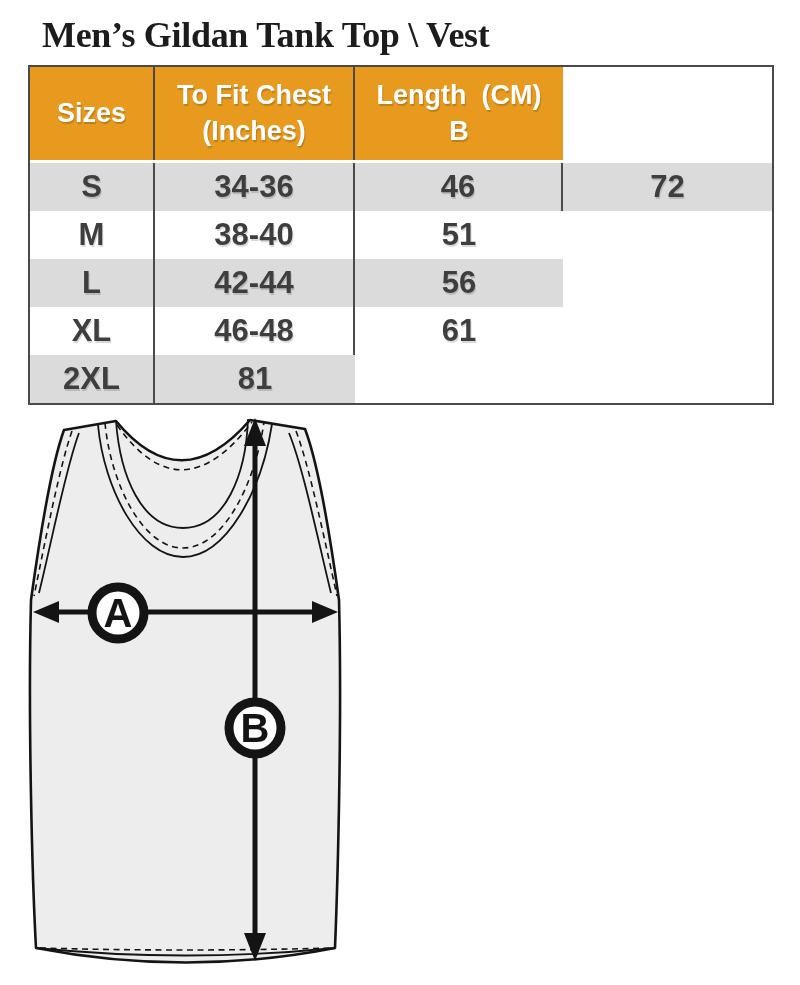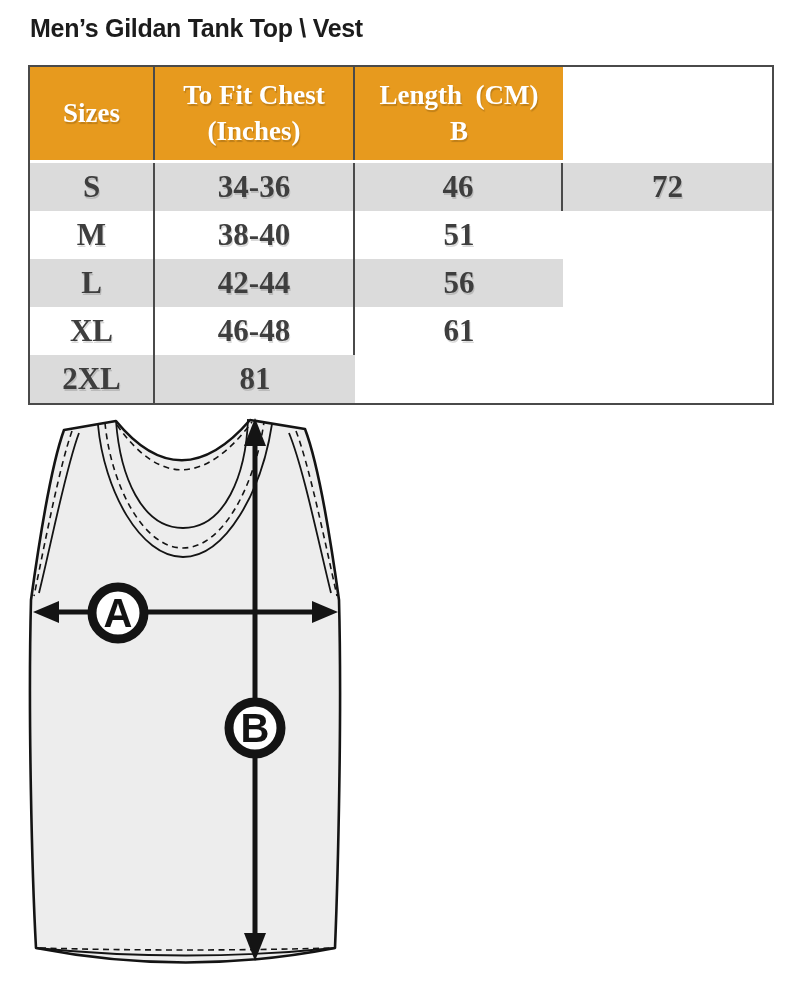--- a/index.html
+++ b/index.html
@@ -6,28 +6,28 @@
     --header-bg:#E79A1E; --header-text:#FFFFFF; --row-alt-bg:#DBDBDB; --row-bg:#FFFFFF;
     --cell-text:#3E3E3E; --table-border:#4A4A4A; --title-text:#1C1C1C;
     --shirt-fill:#EDEDED; --line:#141414;
   }
   html,body{margin:0;padding:0;}
   body{
     width:800px;height:985px;position:relative;background:#fff;overflow:hidden;
     font-family:"Liberation Sans", sans-serif;
   }
   .title{
-    position:absolute;left:30px;top:14px;font-size:25px;font-weight:bold;
-    color:var(--title-text);letter-spacing:-0.3px;white-space:nowrap;
+    position:absolute;left:42px;top:14px;font-size:36px;font-weight:bold;
+    color:var(--title-text);letter-spacing:-0.3px;white-space:nowrap;font-family:Liberation Serif, serif;
   }
   .size-table{
     position:absolute;left:28px;top:65px;width:746px;
     border:2px solid var(--table-border);box-sizing:border-box;
   }
-  .trow{display:grid;grid-template-columns:125px 200px 208px 209px;font-family:Liberation Serif, serif;}
+  .trow{display:grid;grid-template-columns:125px 200px 208px 209px;}
   .trow > div{
     display:flex;align-items:center;justify-content:center;text-align:center;
     border-right:2px solid var(--table-border);box-sizing:border-box;
   }
   .trow > div:last-child{border-right:none;}
   .table-header{border-bottom:3px solid #ffffff;}
   .table-header > div{
     height:93px;background:var(--header-bg);color:var(--header-text);
     font-size:27px;font-weight:bold;line-height:1.3;white-space:pre-wrap;
     text-shadow:1px 1.5px 1px rgba(0,0,0,0.18);

